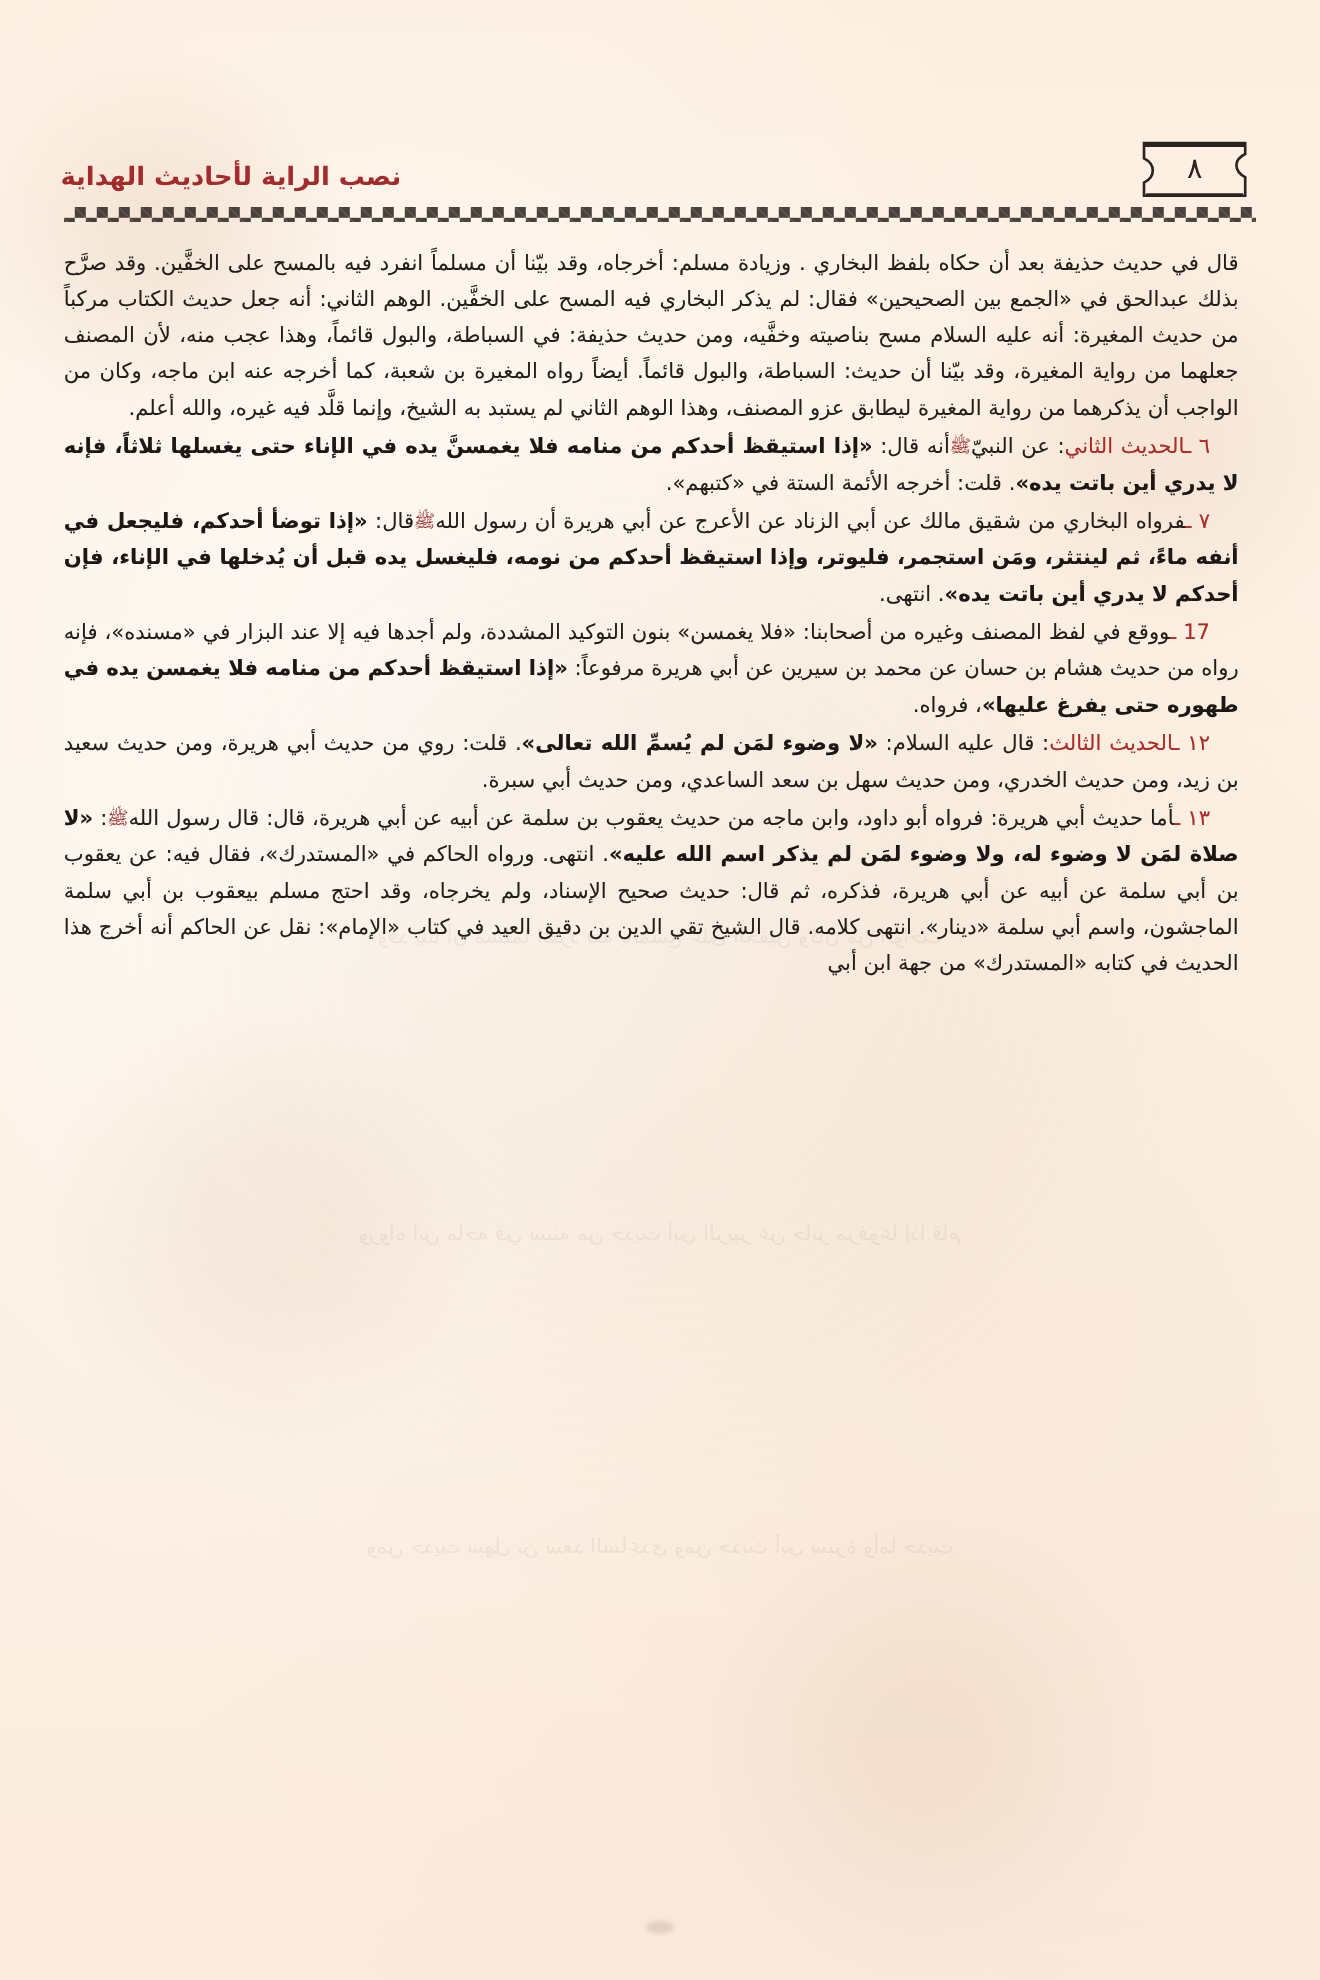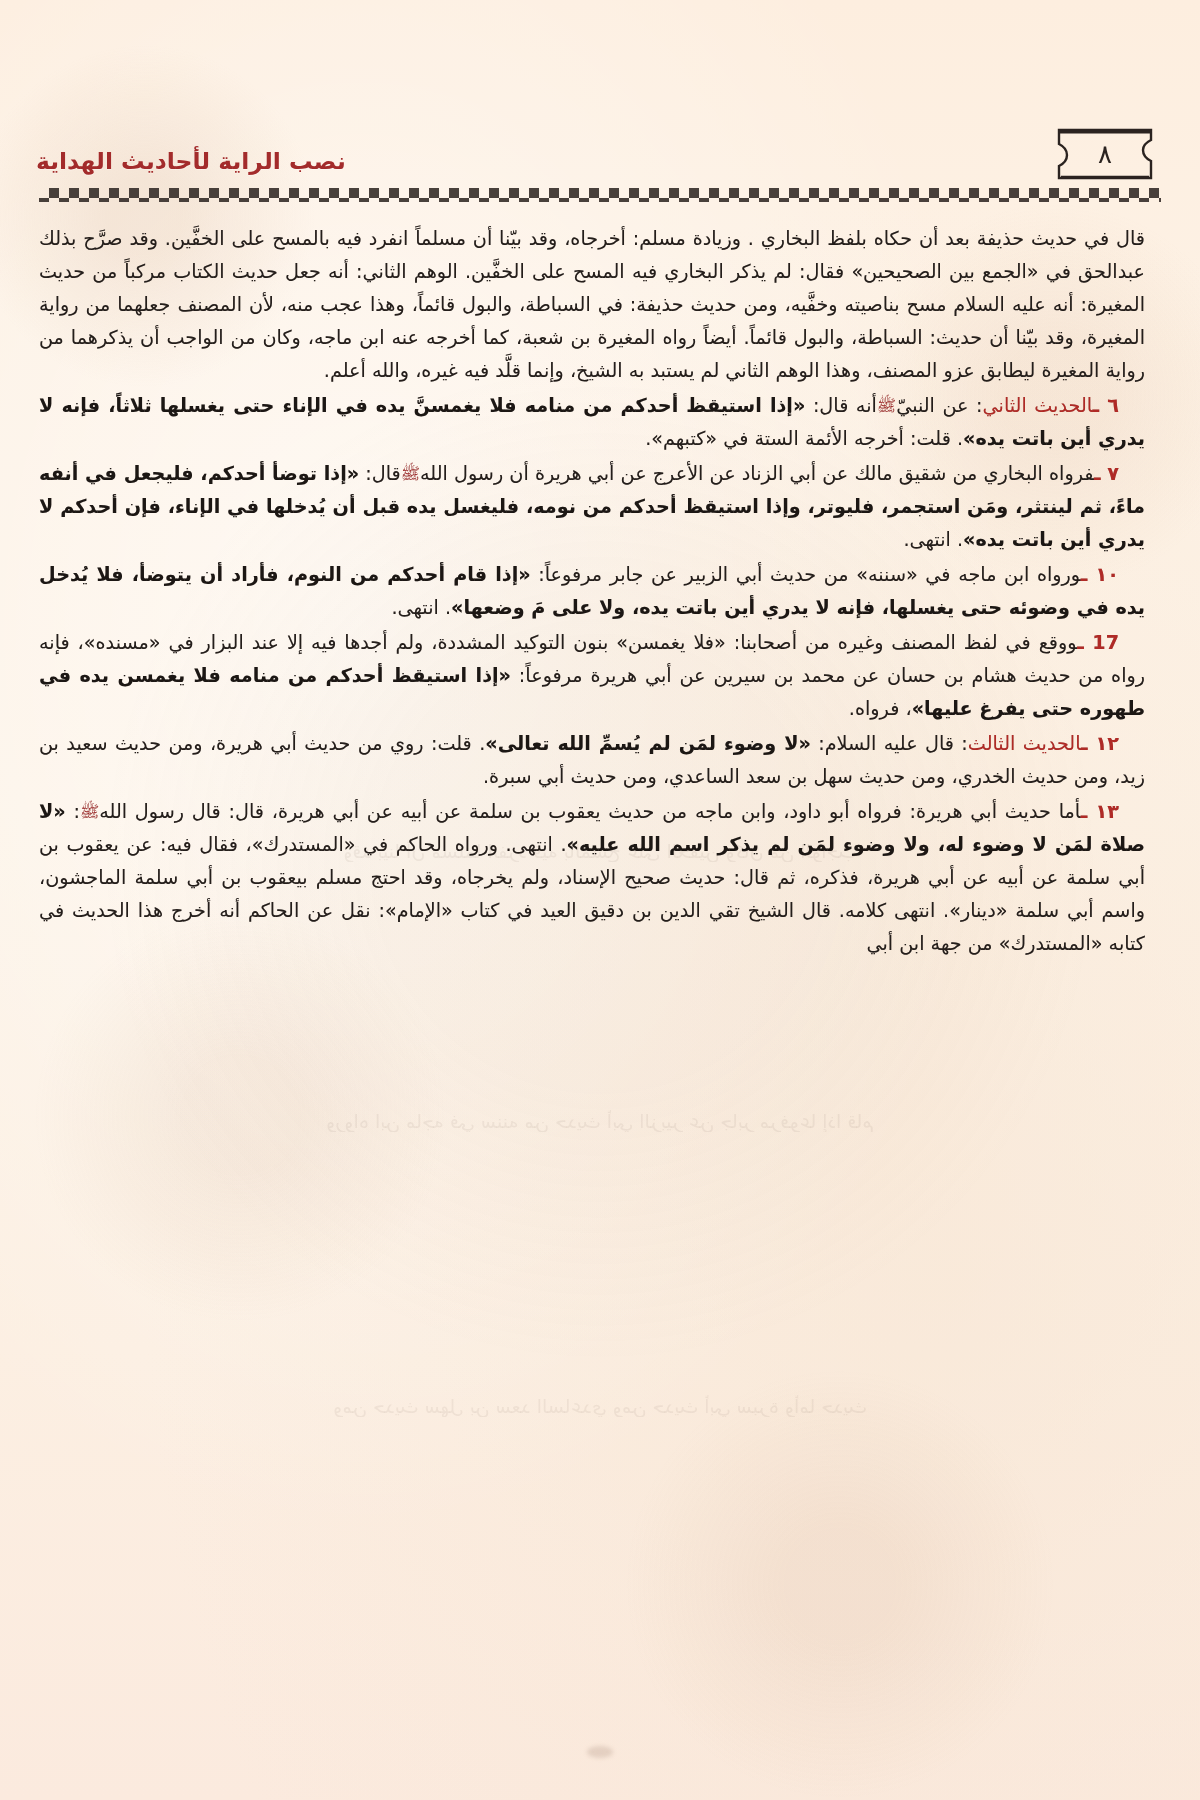--- a/index.html
+++ b/index.html
@@ -51,21 +51,21 @@
     text-align: center;
     transform: scaleX(-1);
     pointer-events: none;
     white-space: nowrap;
     overflow: hidden;
   }
 
   .content {
     position: relative;
     z-index: 3;
-    padding: 0 39px;
+    padding: 0 58px;
   }
 
   
   .header-row {
     position: relative;
     height: 92px;
     margin: 0 0 0 0;
     padding-top: 88px;
   }
   .book-title {
@@ -147,21 +147,21 @@
   }
   .para {
     margin: 0 16px 2px 0;
     text-indent: 26px;
   }
   .para.noindent { text-indent: 0; }
 
   
   .num-red {
     color: #b02a26;
-    font-weight: bold;
+    font-weight: normal;
   }
   .lbl-red {
     color: #b02a26;
     font-weight: normal;
   }
   
   .quote {
     font-weight: bold;
     color: #1c1714;
     letter-spacing: -0.2px;
@@ -226,23 +226,20 @@
       <p class="para">
         <span class="num-red">٦ ـ</span><span class="lbl-red">الحديث الثاني</span><span>: عن النبيّ</span><span class="sallam">ﷺ</span><span>أنه قال: </span><span class="quote">«إذا استيقظ أحدكم من منامه فلا يغمسنَّ يده في الإناء حتى يغسلها ثلاثاً، فإنه لا يدري أين باتت يده»</span><span>. قلت: أخرجه الأئمة الستة في «كتبهم».</span>
       </p>
 
       <p class="para">
         <span class="num-red">٧ ـ</span><span>فرواه البخاري من شقيق مالك عن أبي الزناد عن الأعرج عن أبي هريرة أن رسول الله</span><span class="sallam">ﷺ</span><span>قال: </span><span class="quote">«إذا توضأ أحدكم، فليجعل في أنفه ماءً، ثم لينتثر، ومَن استجمر، فليوتر، وإذا استيقظ أحدكم من نومه، فليغسل يده قبل أن يُدخلها في الإناء، فإن أحدكم لا يدري أين باتت يده»</span><span>. انتهى.</span>
       </p>
 
 
 
-      <p class="para">
-        <span class="num-red">١٠ ـ</span><span>ورواه ابن ماجه في «سننه» من حديث أبي الزبير عن جابر مرفوعاً: </span><span class="quote">«إذا قام أحدكم من النوم، فأراد أن يتوضأ، فلا يُدخل يده في وضوئه حتى يغسلها، فإنه لا يدري أين باتت يده، ولا على مَ وضعها»</span><span>. انتهى.</span>
-      </p>
 
       <p class="para">
         <span class="num-red">17 ـ</span><span>ووقع في لفظ المصنف وغيره من أصحابنا: «فلا يغمسن» بنون التوكيد المشددة، ولم أجدها فيه إلا عند البزار في «مسنده»، فإنه رواه من حديث هشام بن حسان عن محمد بن سيرين عن أبي هريرة مرفوعاً: </span><span class="quote">«إذا استيقظ أحدكم من منامه فلا يغمسن يده في طهوره حتى يفرغ عليها»</span><span>، فرواه.</span>
       </p>
 
       <p class="para">
         <span class="num-red">١٢ ـ</span><span class="lbl-red">الحديث الثالث</span><span>: قال عليه السلام: </span><span class="quote">«لا وضوء لمَن لم يُسمِّ الله تعالى»</span><span>. قلت: روي من حديث أبي هريرة، ومن حديث سعيد بن زيد، ومن حديث الخدري، ومن حديث سهل بن سعد الساعدي، ومن حديث أبي سبرة.</span>
       </p>
 
       <p class="para">

